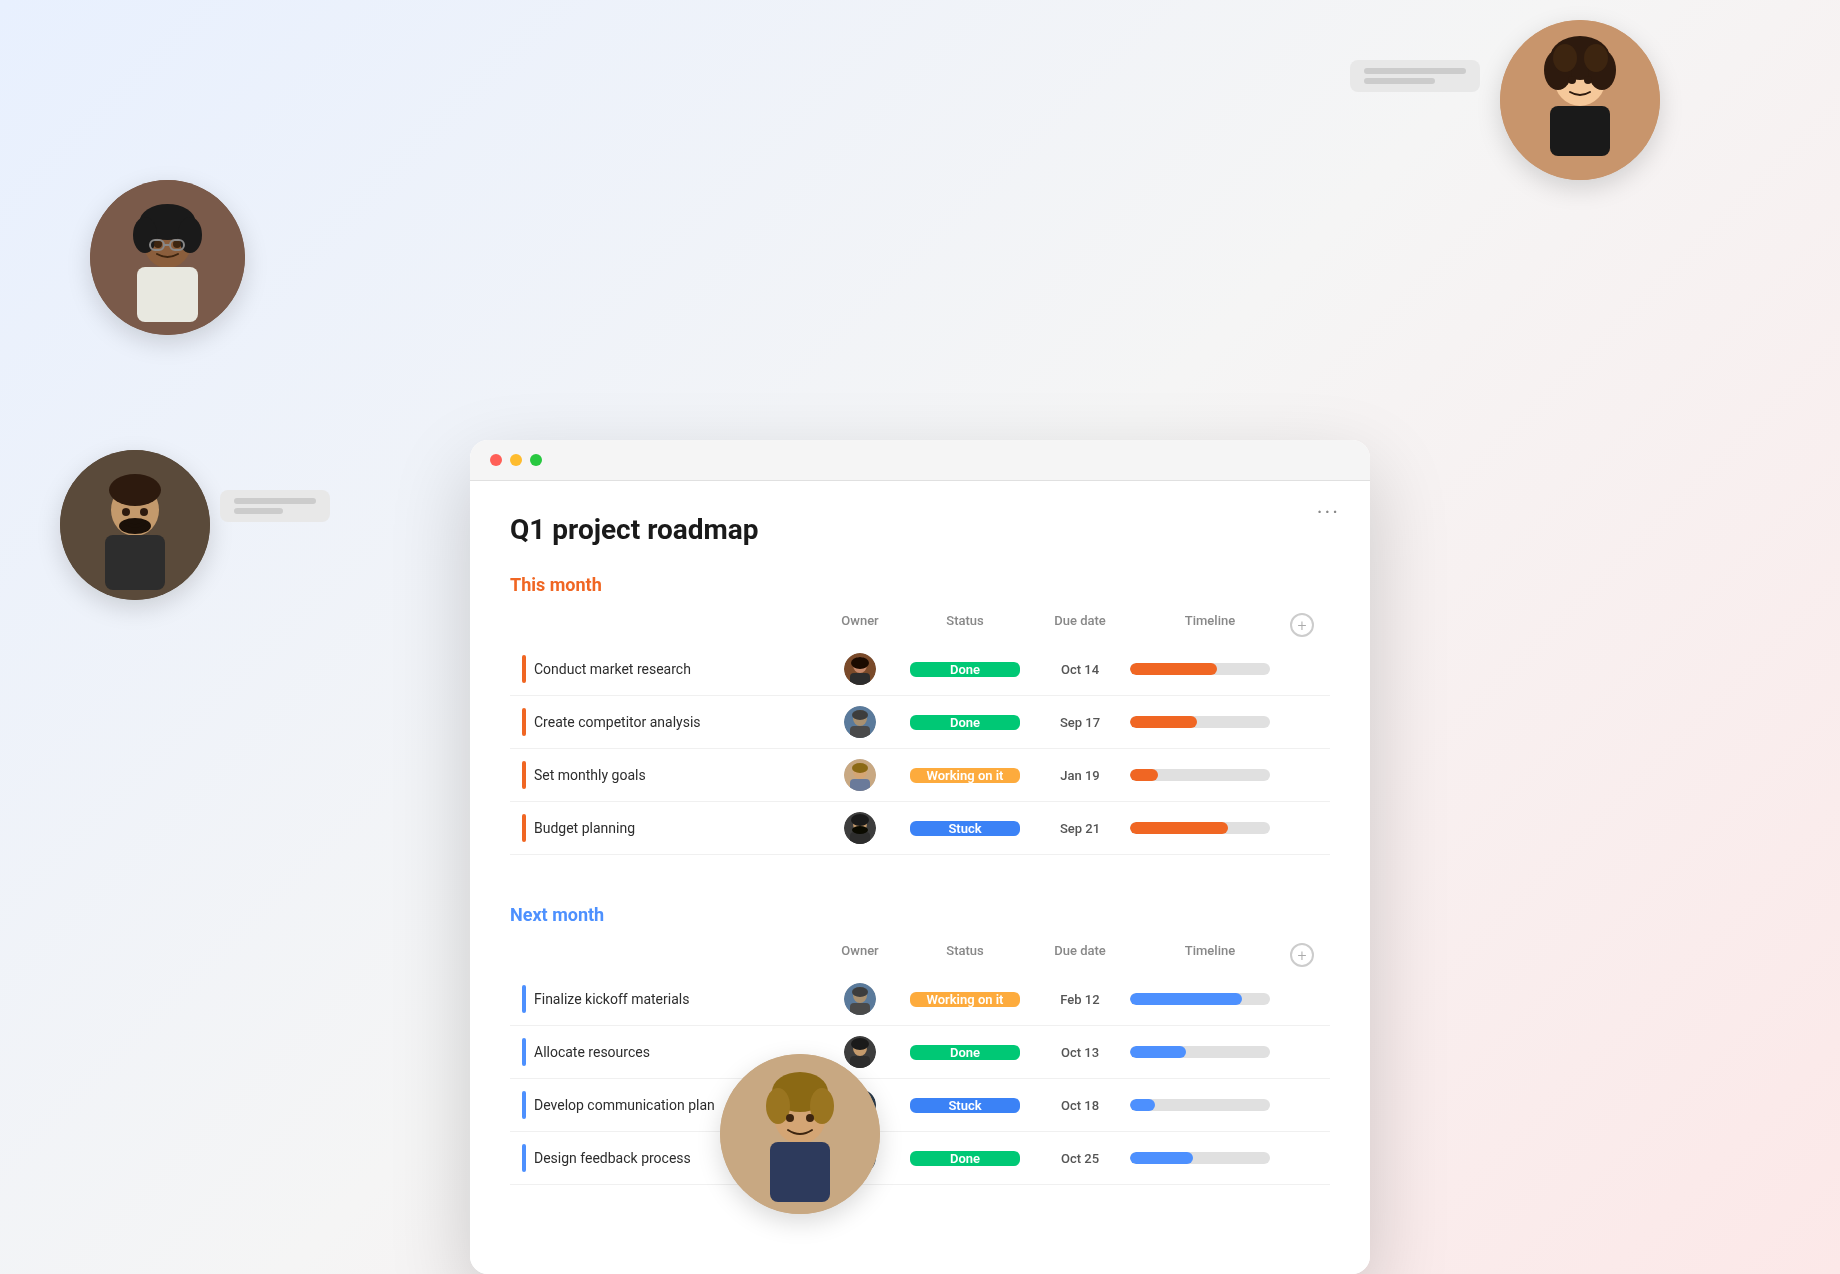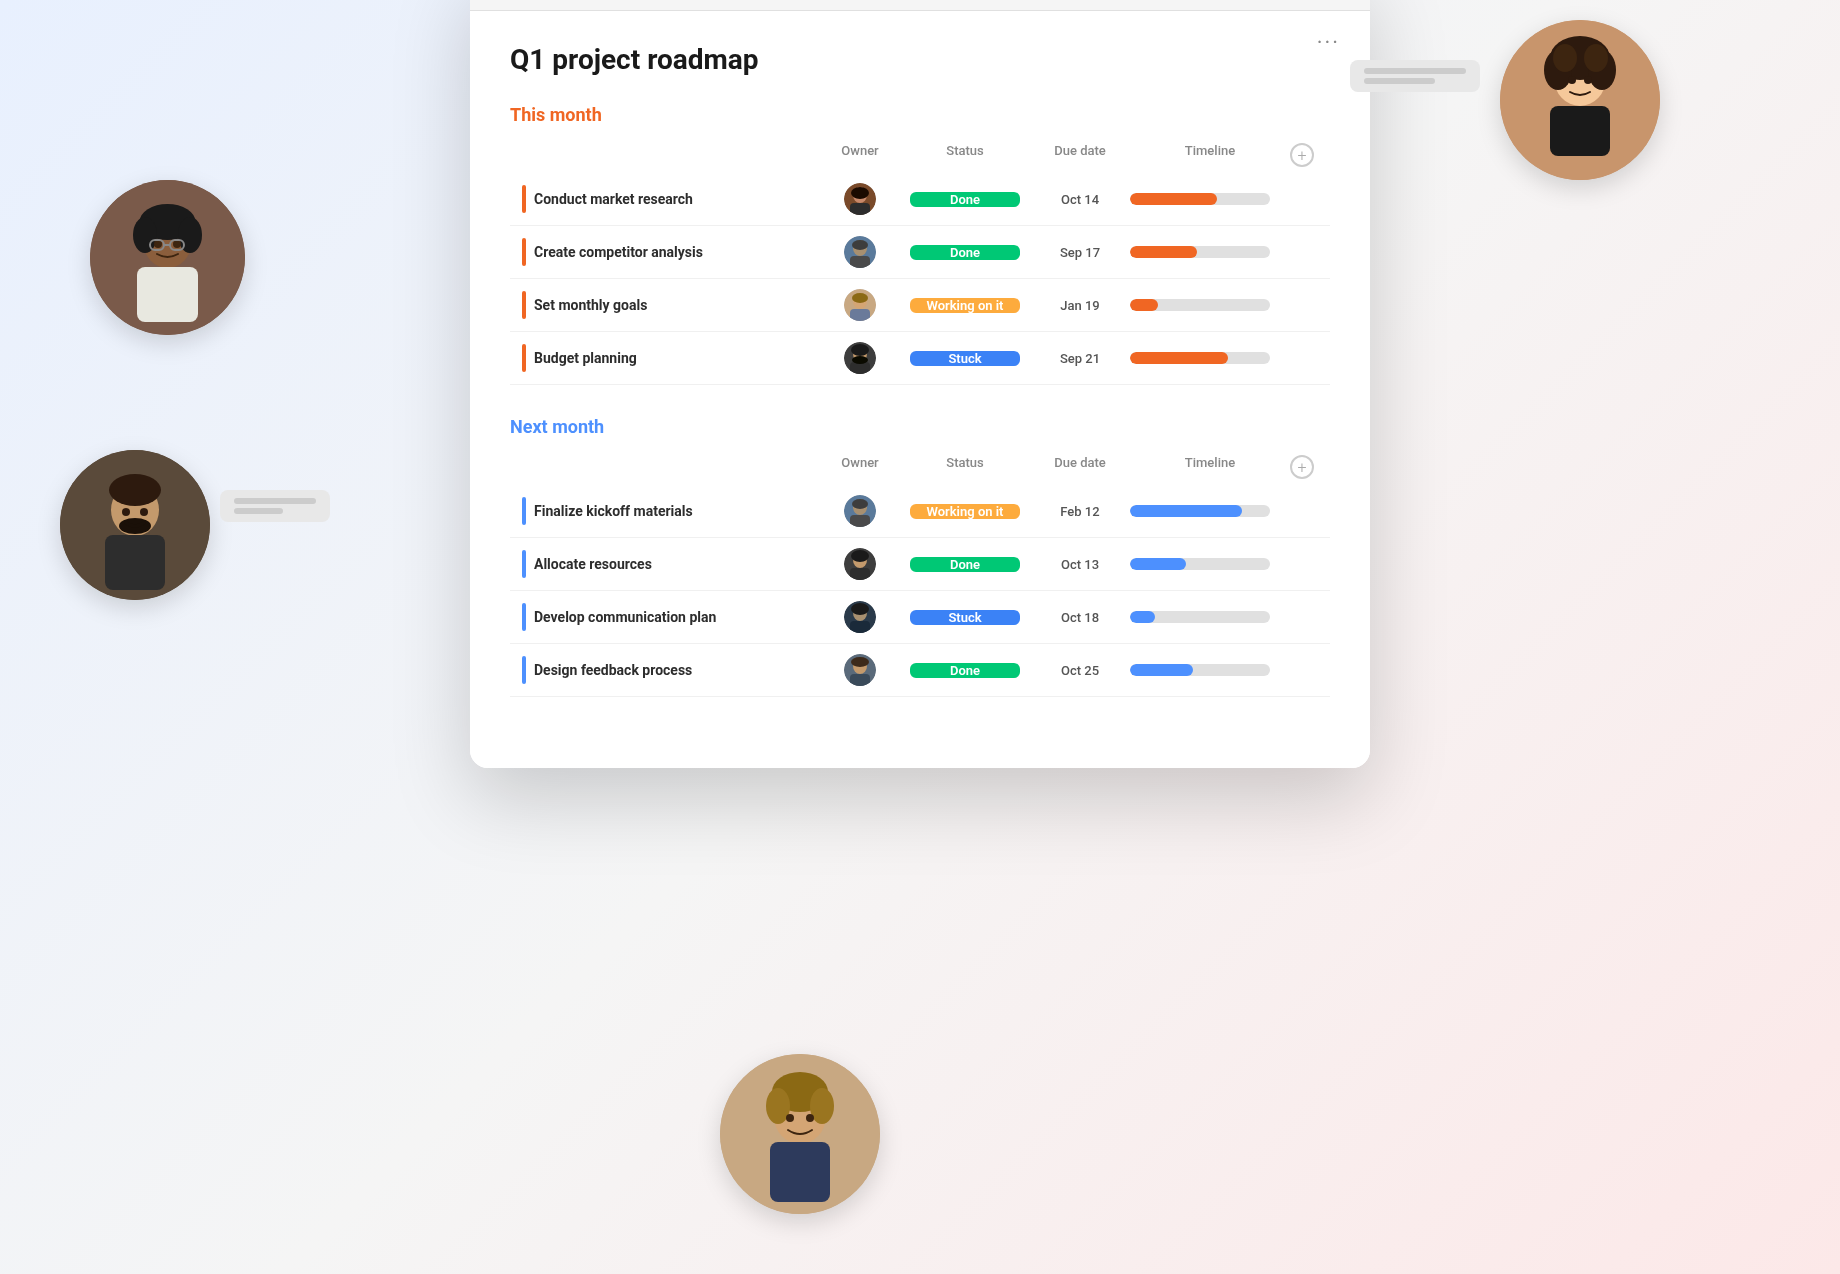--- a/index.html
+++ b/index.html
@@ -12,21 +12,21 @@
       min-height: 100vh;
       overflow: hidden;
     }
 
     .scene {
       position: relative;
       width: 1840px;
       height: 1274px;
       background: linear-gradient(135deg, #e8f0fe 0%, #f5f5f5 50%, #fce8e8 100%);
       display: flex;
-      align-items: flex-start;
+      align-items: flex-end;
       justify-content: center;
     }
 
     
     .browser {
       position: relative;
       width: 900px;
       background: #fff;
       border-radius: 18px;
       box-shadow: 0 30px 80px rgba(0,0,0,0.18);
@@ -68,21 +68,21 @@
       top: 60px;
       right: 30px;
       font-size: 22px;
       color: #888;
       letter-spacing: 2px;
       cursor: pointer;
     }
 
     
     .section {
-      margin-bottom: 31px;
+      margin-bottom: 49px;
     }
 
     .section-title {
       font-size: 18px;
       font-weight: 700;
       margin-bottom: 14px;
     }
 
     .section-title.orange { color: #f06623; }
     .section-title.blue { color: #4d90fe; }
@@ -111,21 +111,21 @@
       background: #fff;
       position: relative;
     }
 
     .task-cell {
       display: flex;
       align-items: center;
       gap: 8px;
       font-size: 14px;
       color: #2d2d2d;
-      font-weight: 700;
+      font-weight: 400;
     }
 
     .task-bar {
       width: 4px;
       height: 28px;
       border-radius: 2px;
       flex-shrink: 0;
     }
 
     .task-bar.orange { background: #f06623; }

